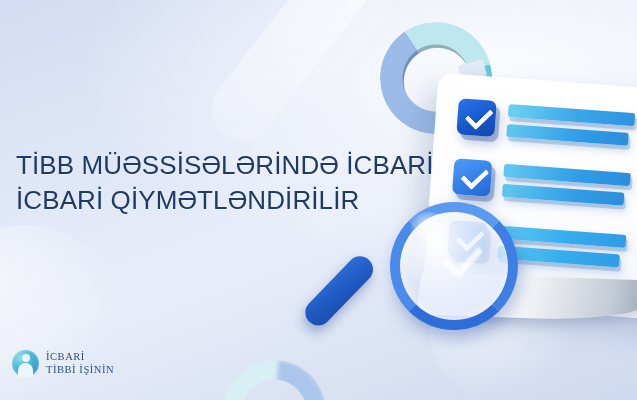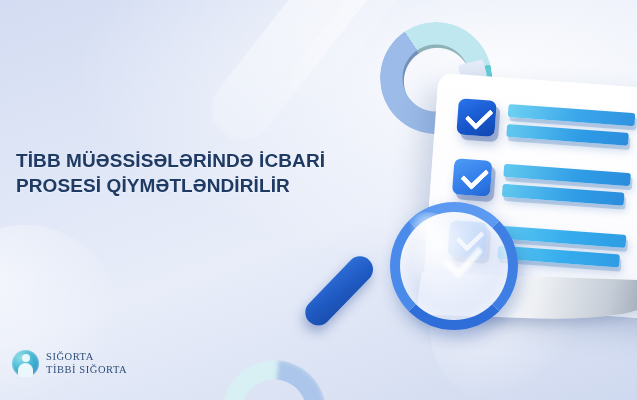--- a/index.html
+++ b/index.html
@@ -39,21 +39,21 @@
       #d8f1f3 70deg 165deg,
       #a9c5ea 165deg 360deg);
     -webkit-mask:radial-gradient(circle, transparent 0 32px, #000 33px);
             mask:radial-gradient(circle, transparent 0 32px, #000 33px);
   }
 
   
   .headline{
     position:absolute;left:16px;top:148px;width:356px;
     color:#1f3a63;
-    font-size:19px;font-weight:bold;line-height:1.34;
+    font-size:26px;font-weight:normal;line-height:1.34;
     letter-spacing:.1px;
     text-shadow:0 1px 0 rgba(255,255,255,.35);
   }
   .headline .line{display:block;white-space:nowrap;}
 
   
   .logo{
     position:absolute;left:12px;top:350px;display:flex;align-items:center;gap:7px;
   }
   .logo-mark{
@@ -226,24 +226,24 @@
 
   <div class="magnifier">
     <div class="mag-handle"></div>
     <div class="mag-ring"></div>
     <div class="mag-inner-tick"></div>
     <div class="mag-glare"></div>
   </div>
 
   <div class="headline">
     <span class="line">TİBB MÜƏSSİSƏLƏRİNDƏ İCBARİ</span>
-    <span class="line">PROSESİ QİYMƏTLƏNDİRİLİR</span>
+    <span class="line">İCBARİ QİYMƏTLƏNDİRİLİR</span>
   </div>
 
   <div class="logo">
     <div class="logo-mark"></div>
     <div class="logo-text">
-      <span>SIĞORTA</span>
-      <span>TİBBİ SIĞORTA</span>
+      <span>İCBARİ</span>
+      <span>TİBBİ İŞİNİN</span>
     </div>
   </div>
 
 </div>
 
 </body></html>

